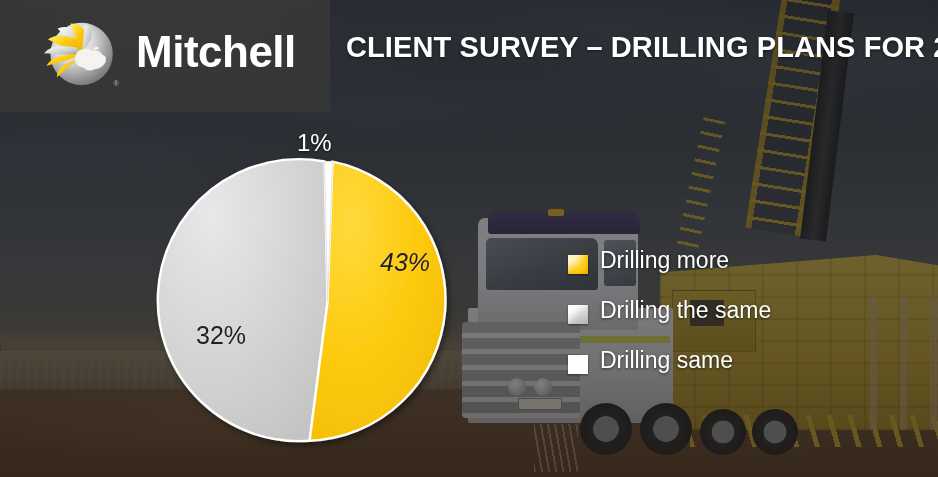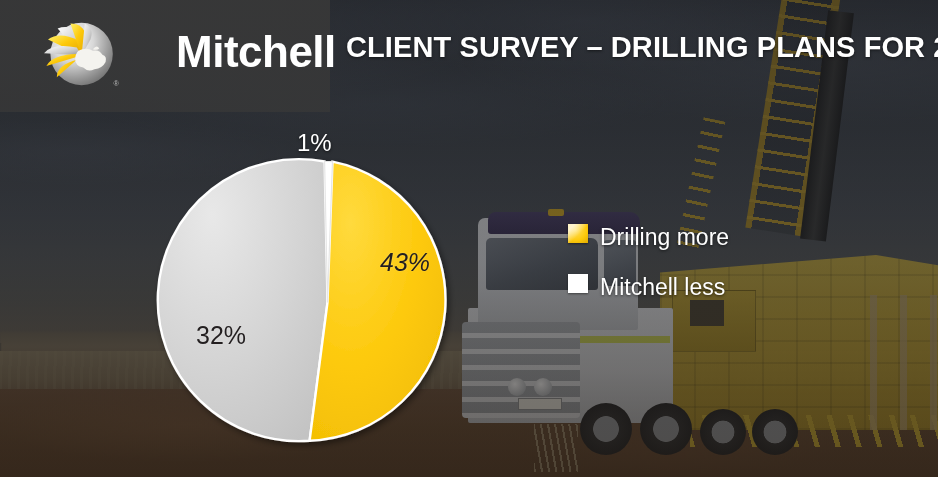--- a/index.html
+++ b/index.html
@@ -177,21 +177,21 @@
     position:absolute; left:0; top:0; width:330px; height:112px;
     background:linear-gradient(180deg, rgba(56,56,56,.92), rgba(56,56,56,.80));
   }
 
   
   .brand {
     position:absolute; left:40px; top:14px;
     display:flex; align-items:center; gap:16px;
   }
   .logo { position:relative; width:80px; height:80px; flex:0 0 auto; }
-  .brand-text { position:relative; top:-2px;margin-left:40px; }
+  .brand-text { position:relative; top:-2px; }
   .brand-name {
     font-size:44px; font-weight:700; color:#fff; letter-spacing:-.5px; line-height:1;
   }
   .brand-sub {
     font-size:12.5px; font-weight:700; color:#e9e9e9;
     letter-spacing:7.5px; margin-top:5px; margin-left:2px;
   }
 
   .deck-title {
     position:absolute; left:346px; top:31px;
@@ -209,21 +209,21 @@
     text-shadow:0 0 2px rgba(255,255,255,.25);
   }
   .lab-43 { left:380px; top:248px;font-style:italic; }
   .lab-59 { left:196px; top:321px; }
   .lab-1  { left:297px; top:129px; font-size:24px; color:#ffffff;
             text-shadow:0 1px 3px rgba(0,0,0,.7); }
 
   
   .legend { position:absolute; left:568px; top:224px; }
   .legend-row {
-    display:flex; align-items:flex-start; gap:12px; height:50px;
+    display:flex; align-items:flex-end; gap:12px; height:50px;
   }
   .swatch {
     width:20px; height:19px; flex:0 0 auto;
     box-shadow:0 1px 2px rgba(0,0,0,.45);
   }
   .sw-more {
     background:
       linear-gradient(135deg, rgba(255,255,255,.75) 0 18%, rgba(255,255,255,0) 55%),
       radial-gradient(circle at 38% 30%, #ffe063, #fdc90b 60%, #e0ab00 100%);
   }
@@ -358,18 +358,22 @@
   <div class="slice-label lab-43">43%</div>
   <div class="slice-label lab-59">32%</div>
   <div class="slice-label lab-1">1%</div>
 
   <div class="legend">
     <div class="legend-row">
       <span class="swatch sw-more"></span>
       <span class="legend-label">Drilling more</span>
     </div>
     <div class="legend-row">
+      <span class="swatch sw-same"></span>
+      <span class="legend-label">Drilling the same</span>
+    </div>
+    <div class="legend-row">
       <span class="swatch sw-less"></span>
-      <span class="legend-label">Mitchell less</span>
+      <span class="legend-label">Drilling same</span>
     </div>
   </div>
 
 </div>
 
 </body></html>

